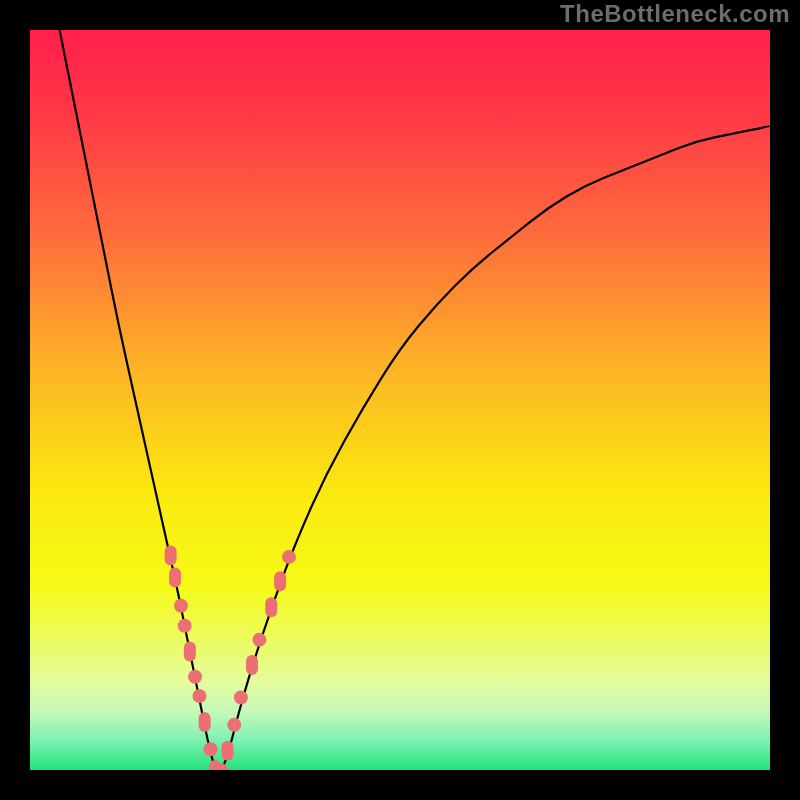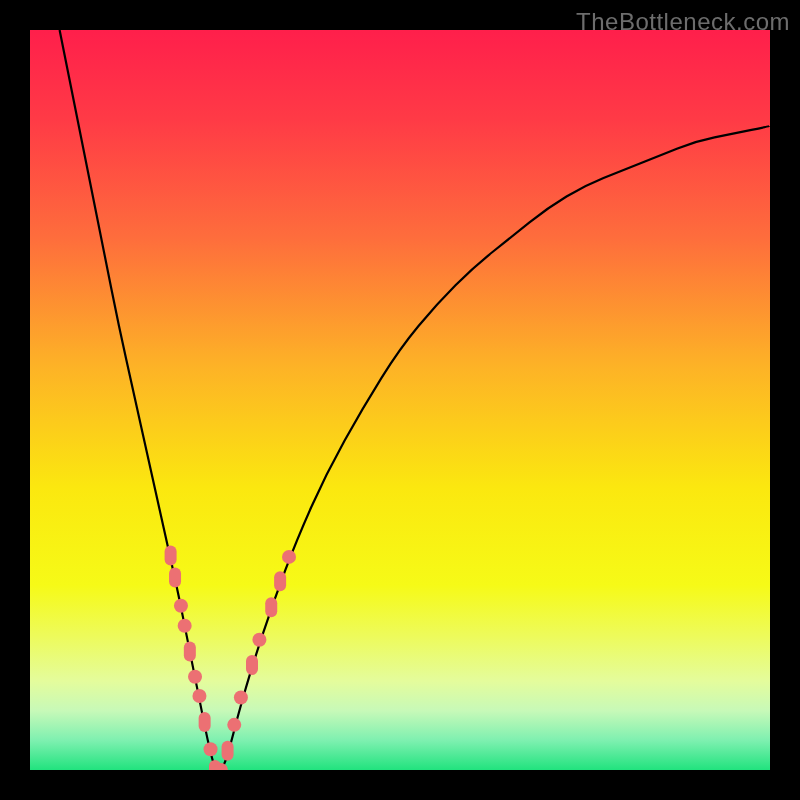--- a/index.html
+++ b/index.html
@@ -12,25 +12,25 @@
     font-family: Arial, Helvetica, sans-serif;
   }
   .outer {
     position: relative;
     width: 800px;
     height: 800px;
     background: #000;
   }
   .watermark {
     position: absolute;
-    top: 8px;
+    top: 0;
     right: 10px;
     color: #6d6d6d;
     font-size: 24px;
-    font-weight: 400;
+    font-weight: 700;
     letter-spacing: 0.5px;
     z-index: 20;
     user-select: none;
     pointer-events: none;
     text-align: right;
   }
   svg.plot {
     position: absolute;
     left: 30px;
     top: 30px;

